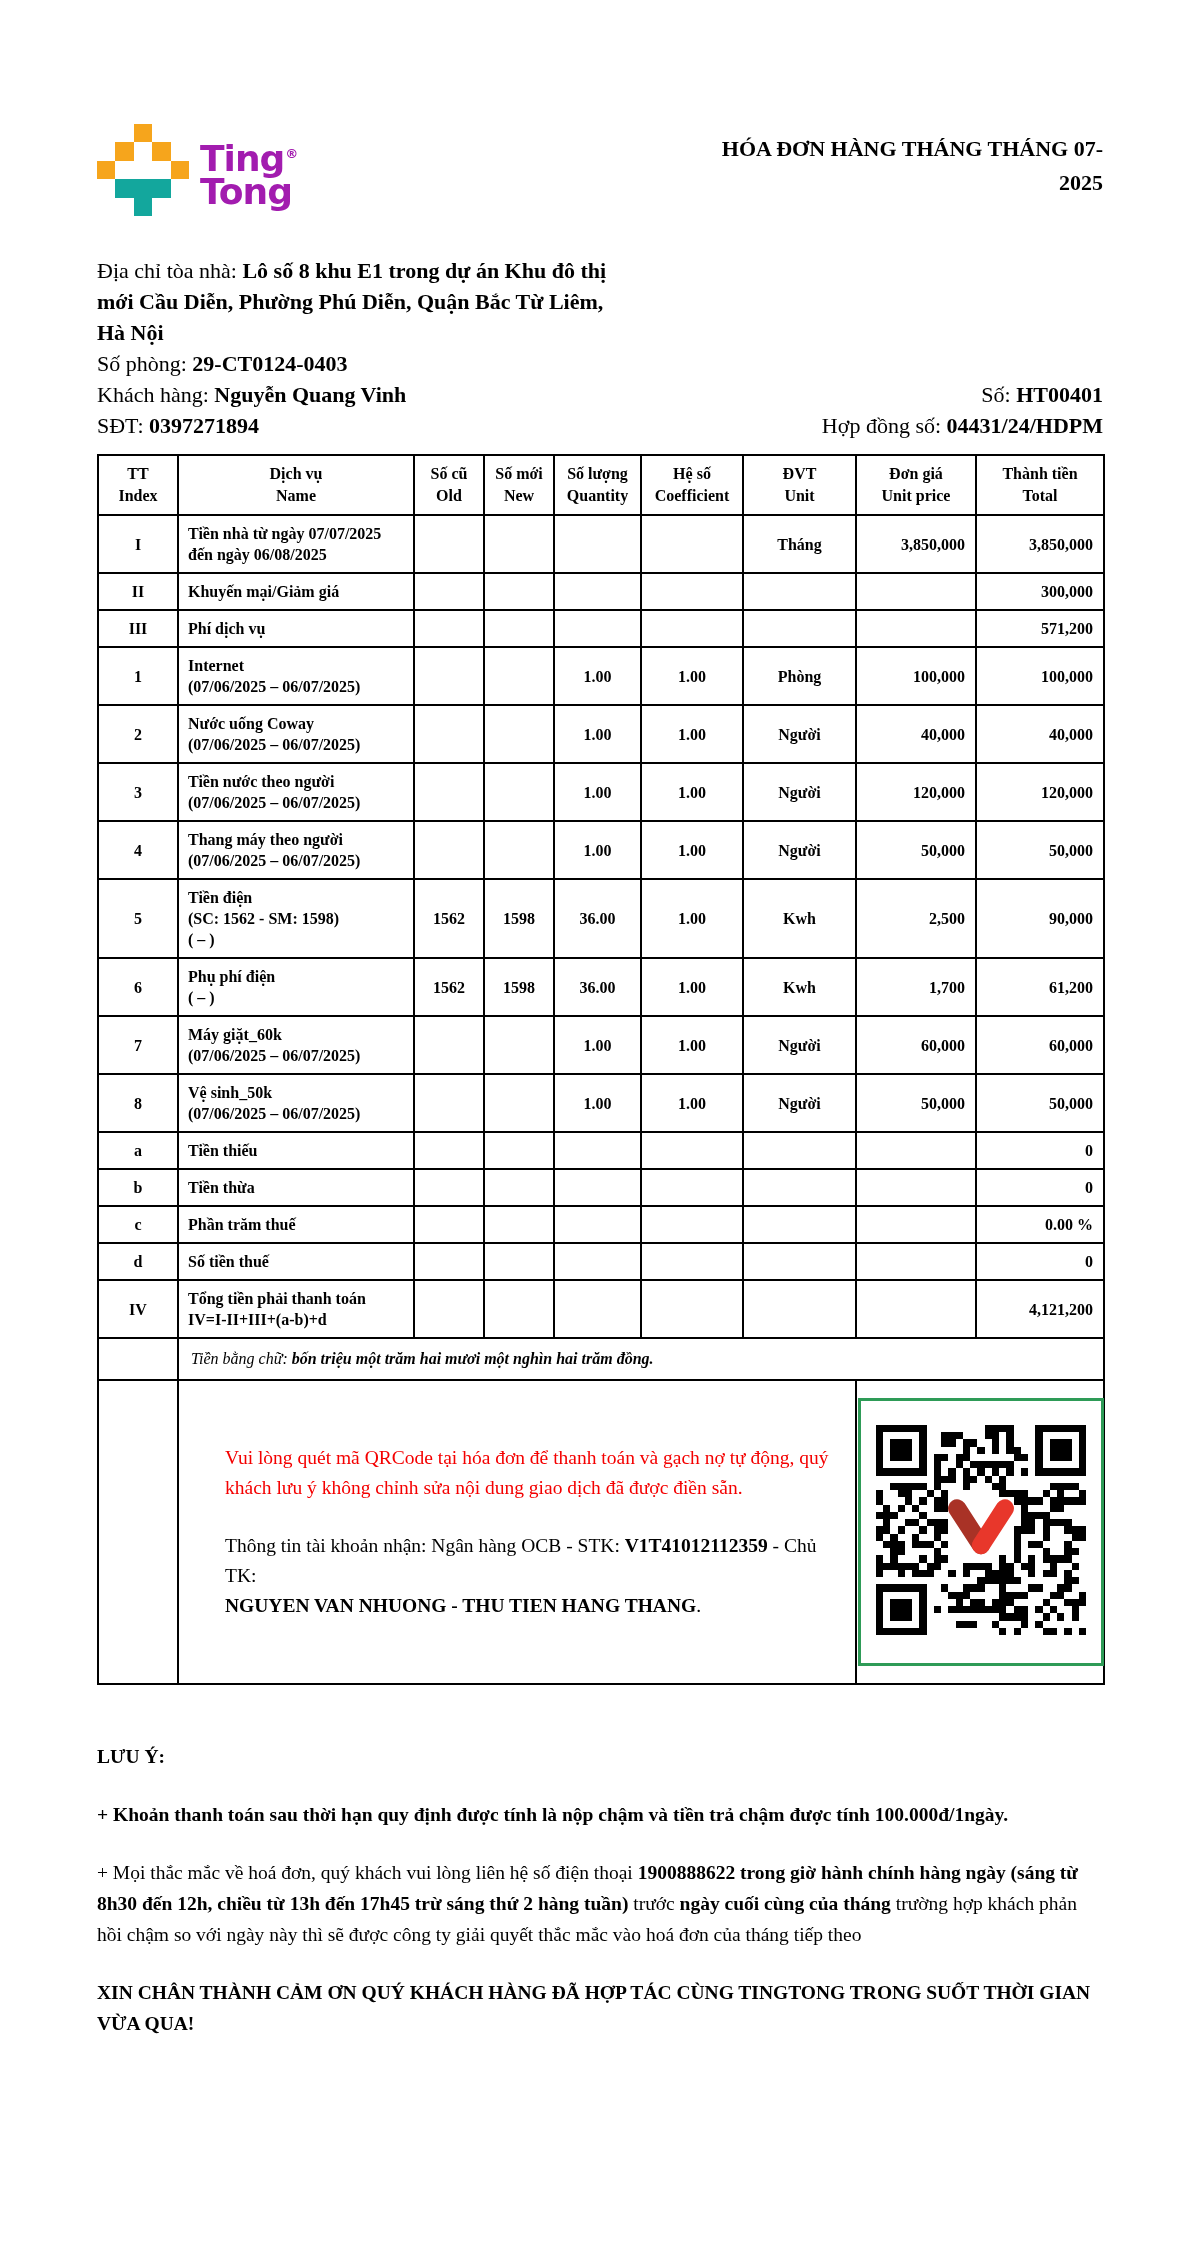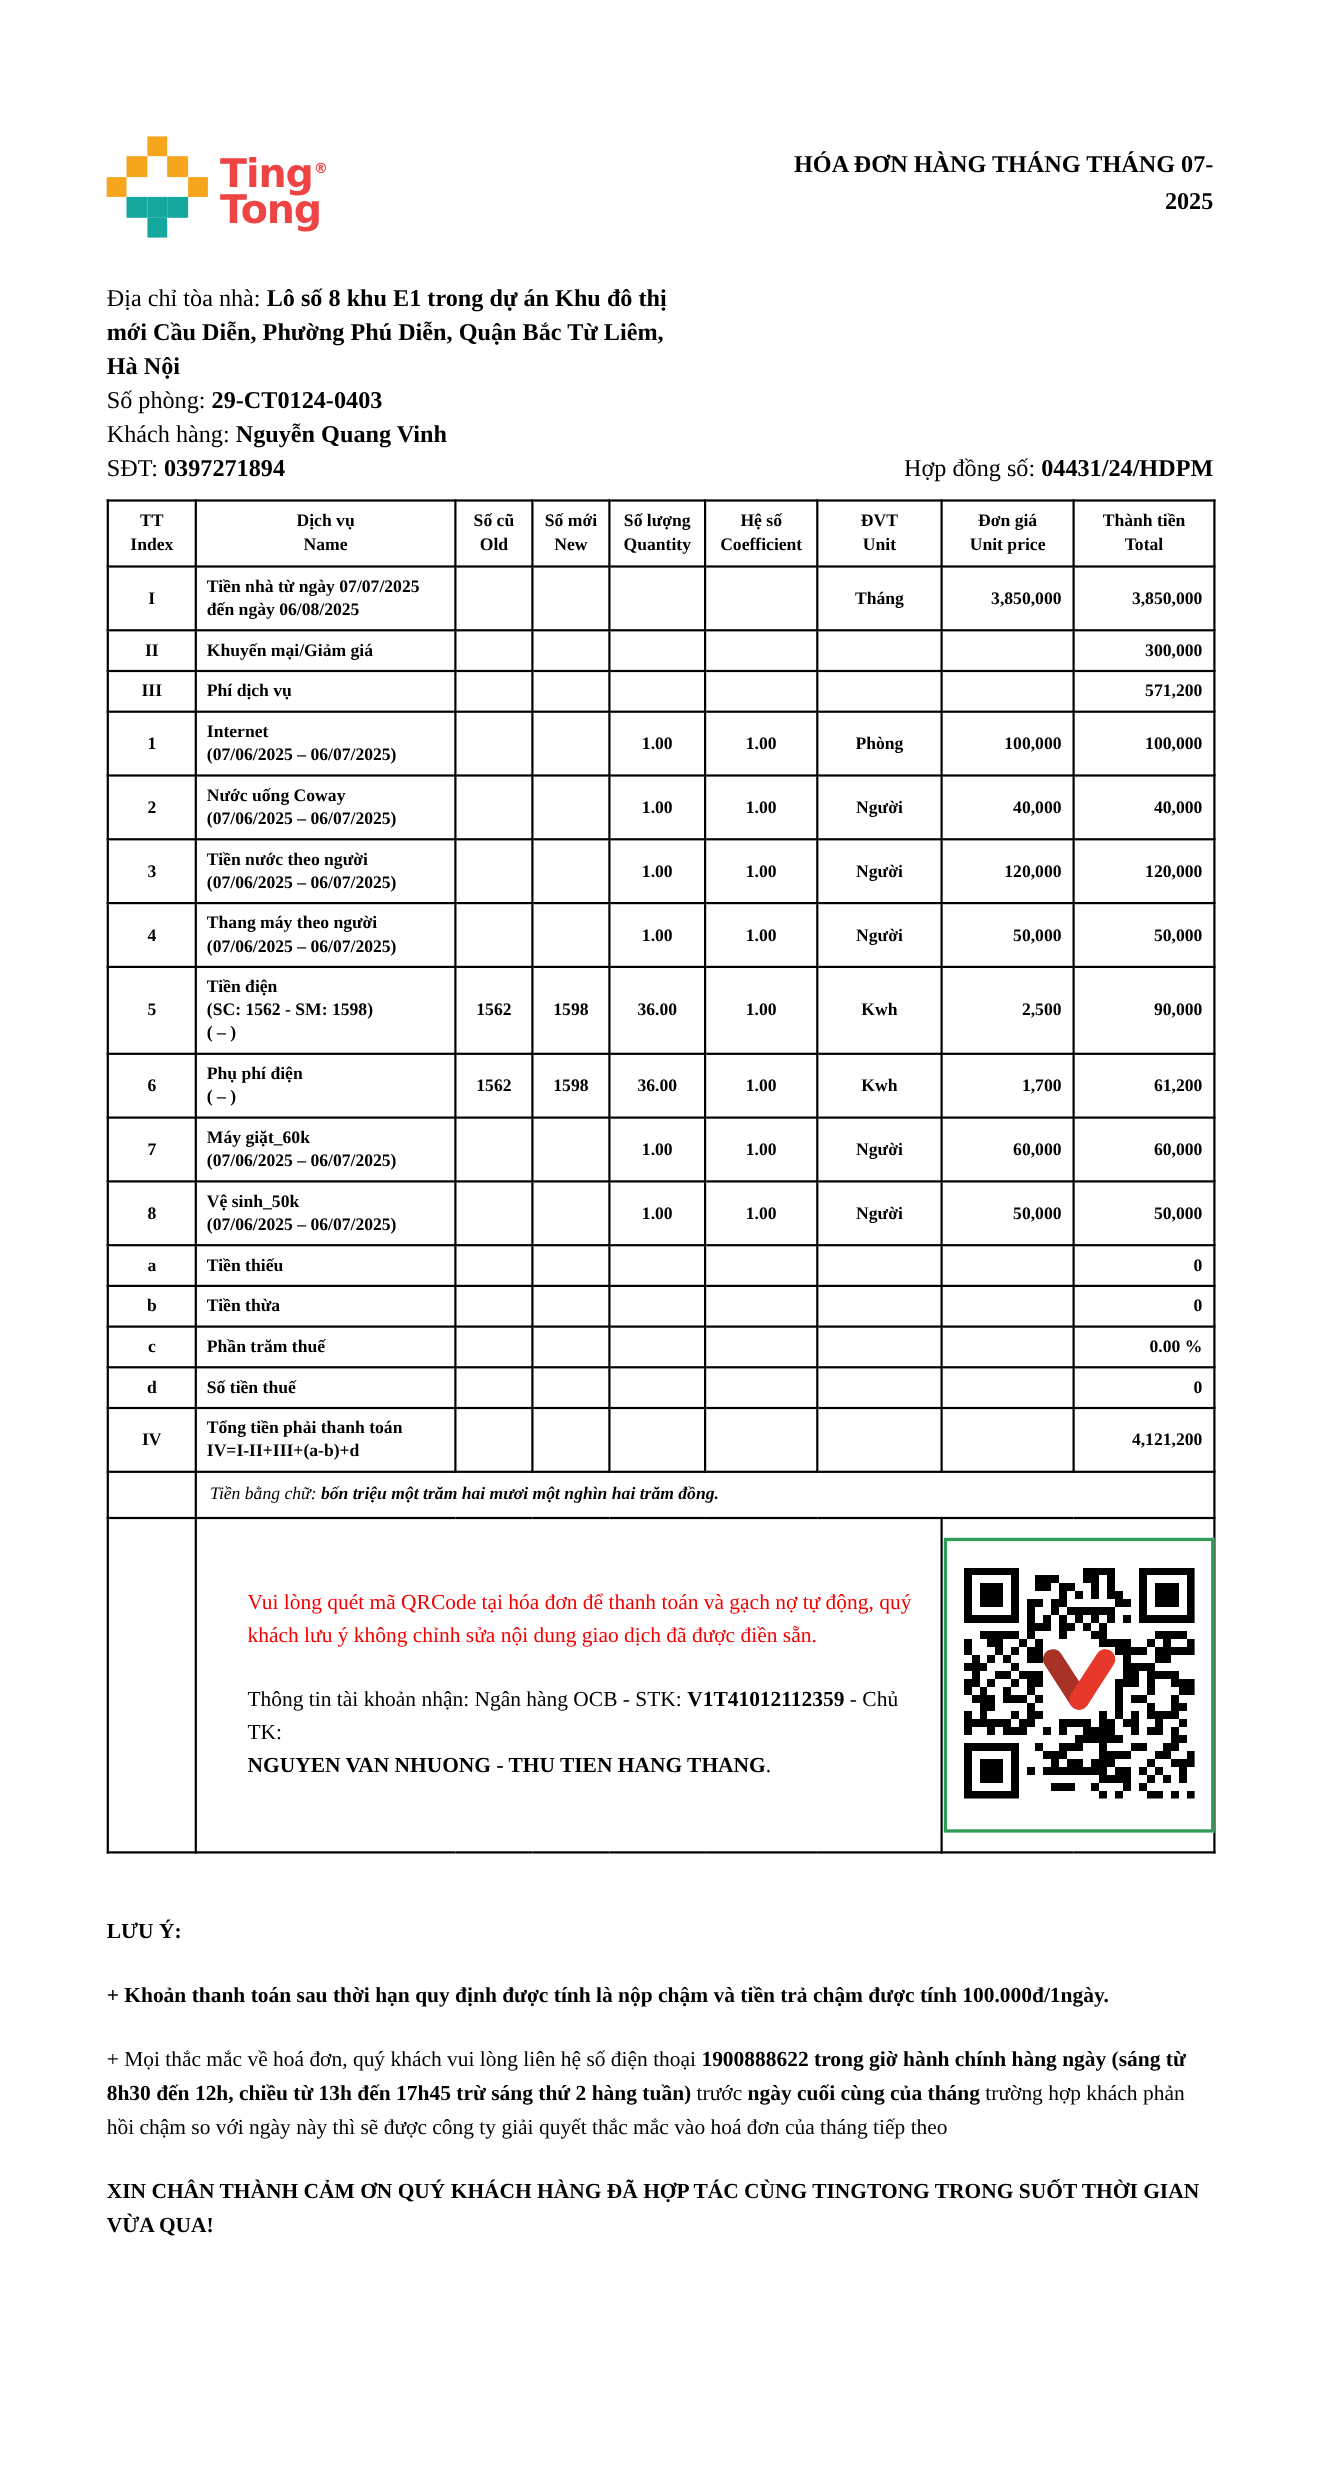--- a/index.html
+++ b/index.html
@@ -74,39 +74,40 @@
           <div class="px" style="background: rgb(19, 167, 157);"></div>
           <div class="px" style="background: rgb(19, 167, 157);"></div>
           <div class="px" style="background: rgb(19, 167, 157);"></div>
           <div class="px"></div>
           <div class="px"></div>
           <div class="px"></div>
           <div class="px" style="background: rgb(19, 167, 157);"></div>
           <div class="px"></div>
           <div class="px"></div>
         </div>
-      <div class="wordmark" style="color: #ef4444;">
+      <div class="wordmark" style="color: #a21caf;">
         <span>Ting</span><sup>®</sup><br>
         <span>Tong</span>
       </div>
     </div>
     <div class="doc-title">
       <span>HÓA ĐƠN HÀNG THÁNG THÁNG 07-</span><br>
       <span>2025</span>
     </div>
   </div>
 
   <div class="info">
     <div class="info-left">
       <p><span>Địa chỉ tòa nhà: </span><b>Lô số 8 khu E1 trong dự án Khu đô thị mới Cầu Diễn, Phường Phú Diễn, Quận Bắc Từ Liêm, Hà Nội</b></p>
       <p><span>Số phòng: </span><b>29-CT0124-0403</b></p>
       <p><span>Khách hàng: </span><b>Nguyễn Quang Vinh</b></p>
       <p><span>SĐT: </span><b>0397271894</b></p>
     </div>
     <div class="info-right">
+      <p><span>Số: </span><b>HT00401</b></p>
       <p><span>Hợp đồng số: </span><b>04431/24/HDPM</b></p>
     </div>
   </div>
 
   <table class="inv">
     <colgroup>
       <col style="width:80px">
         <col style="width:236px">
         <col style="width:70px">
         <col style="width:70px">

